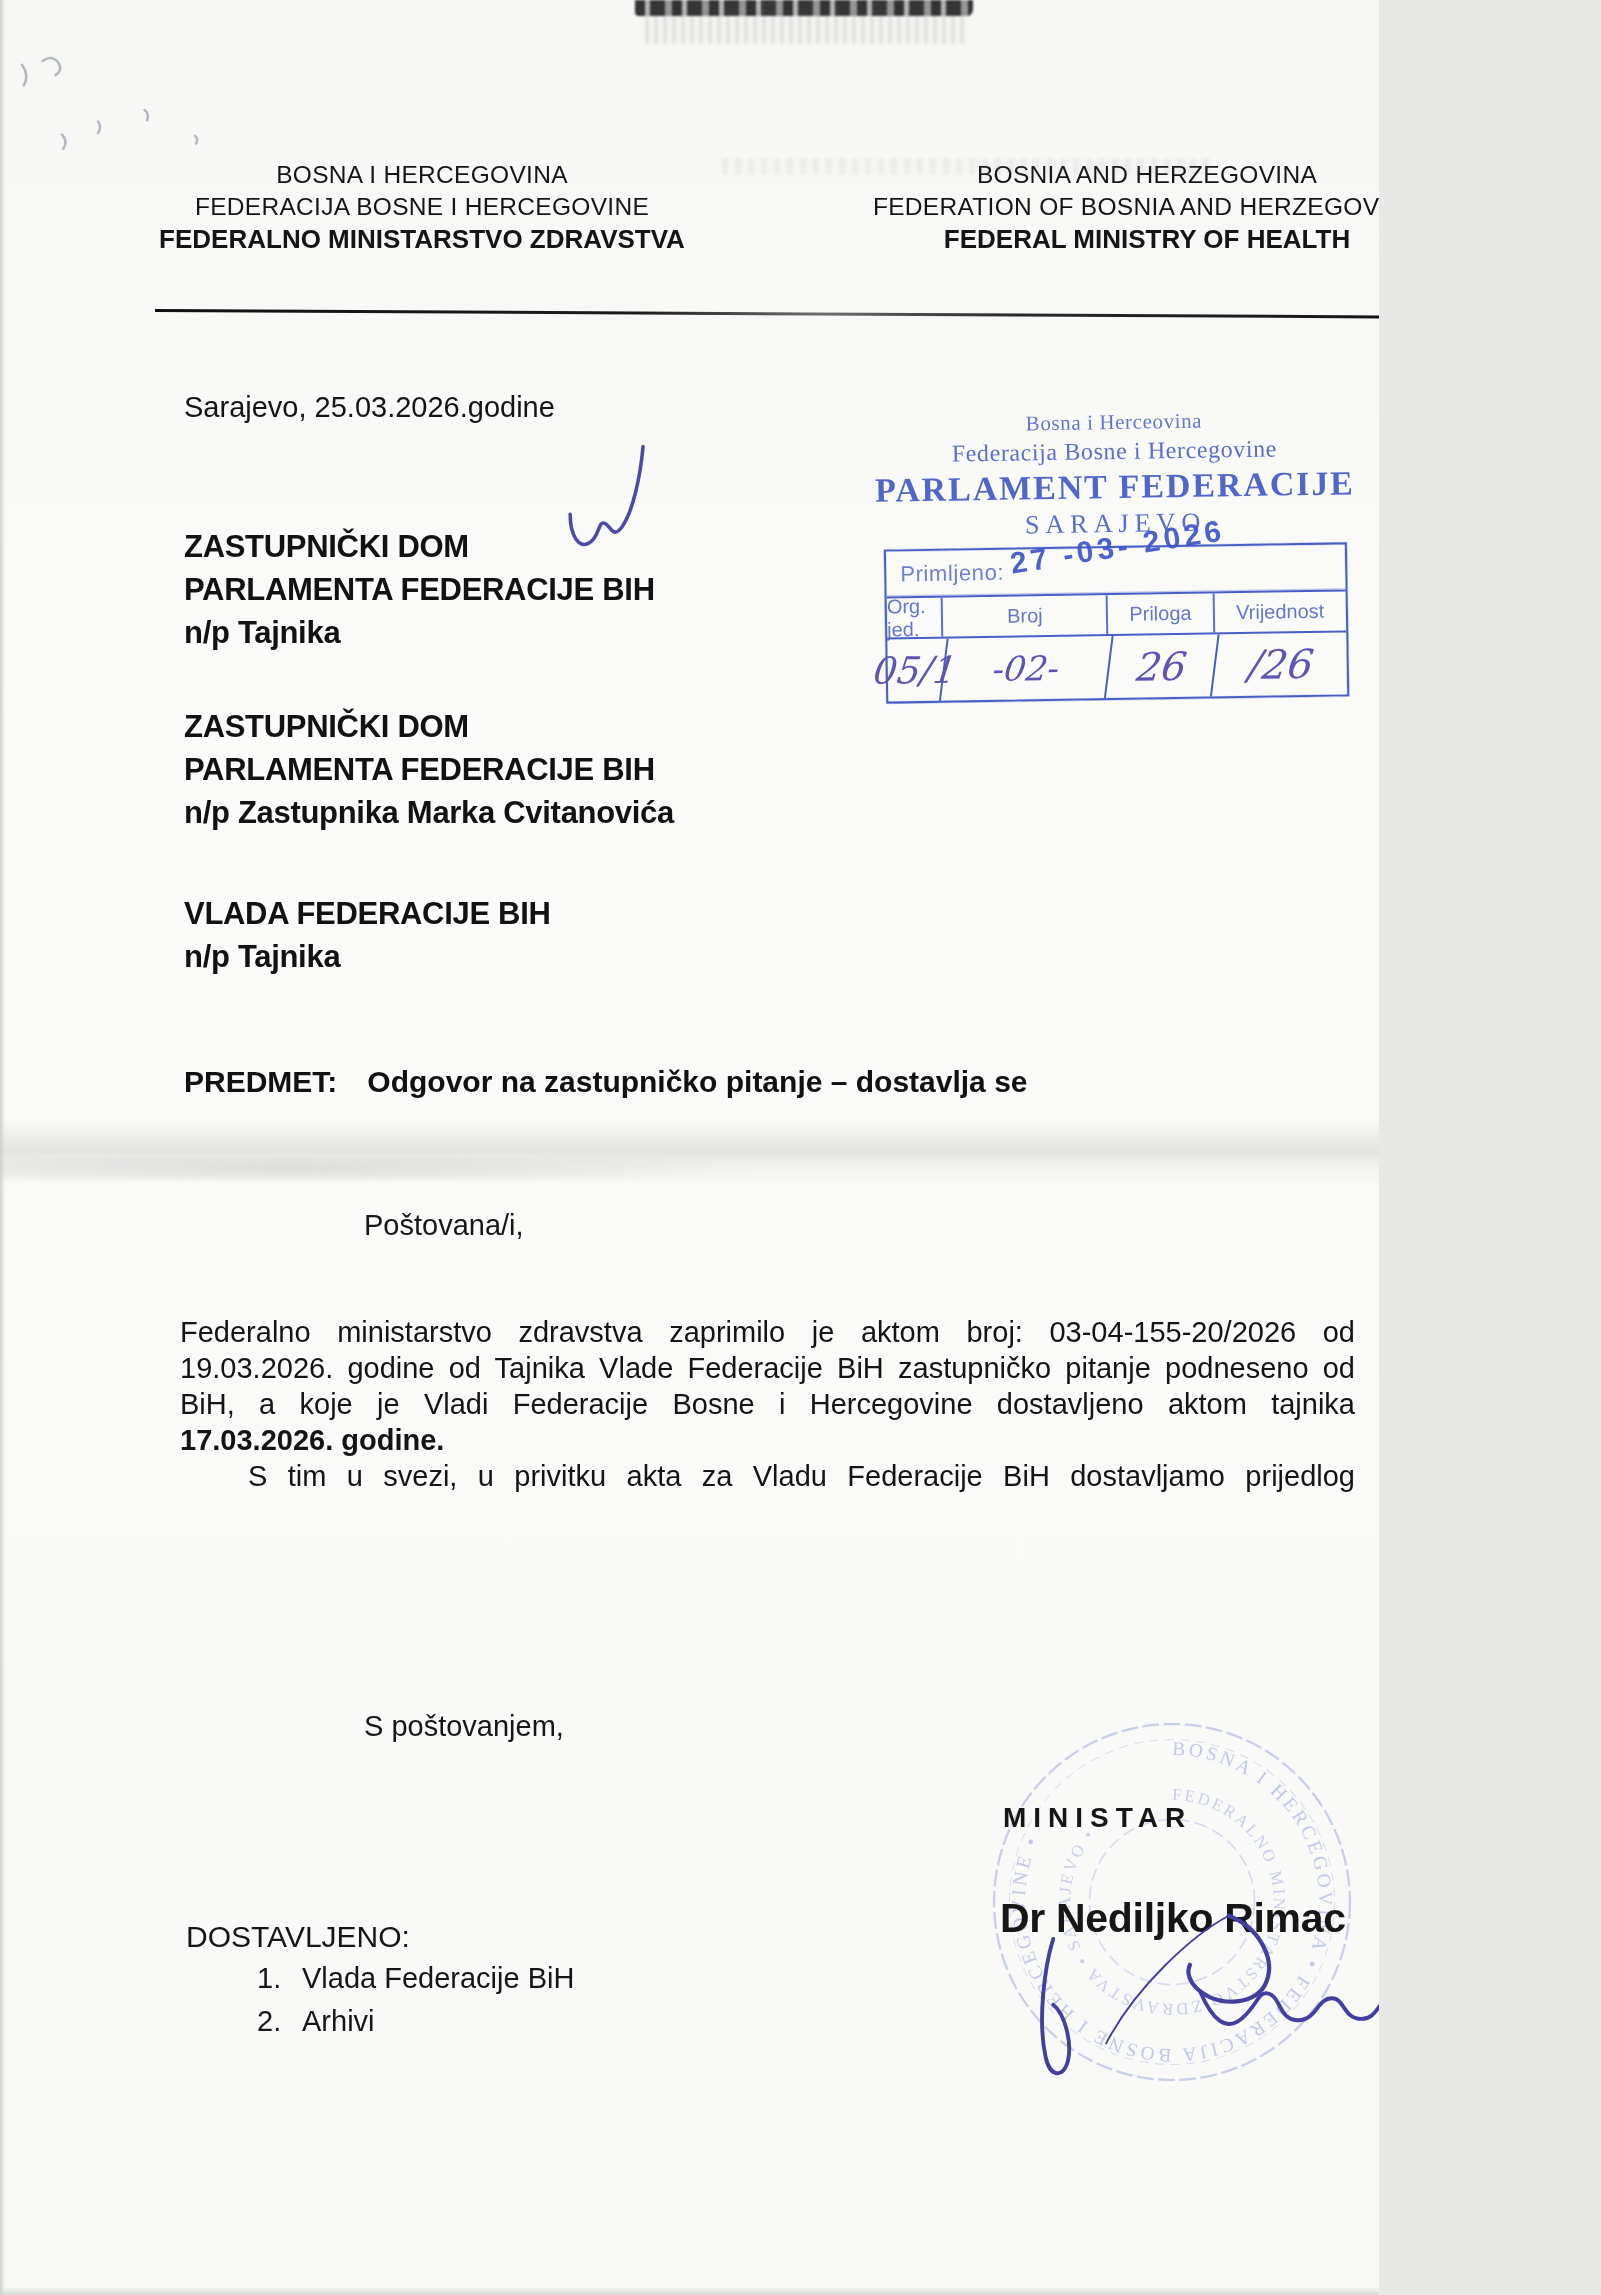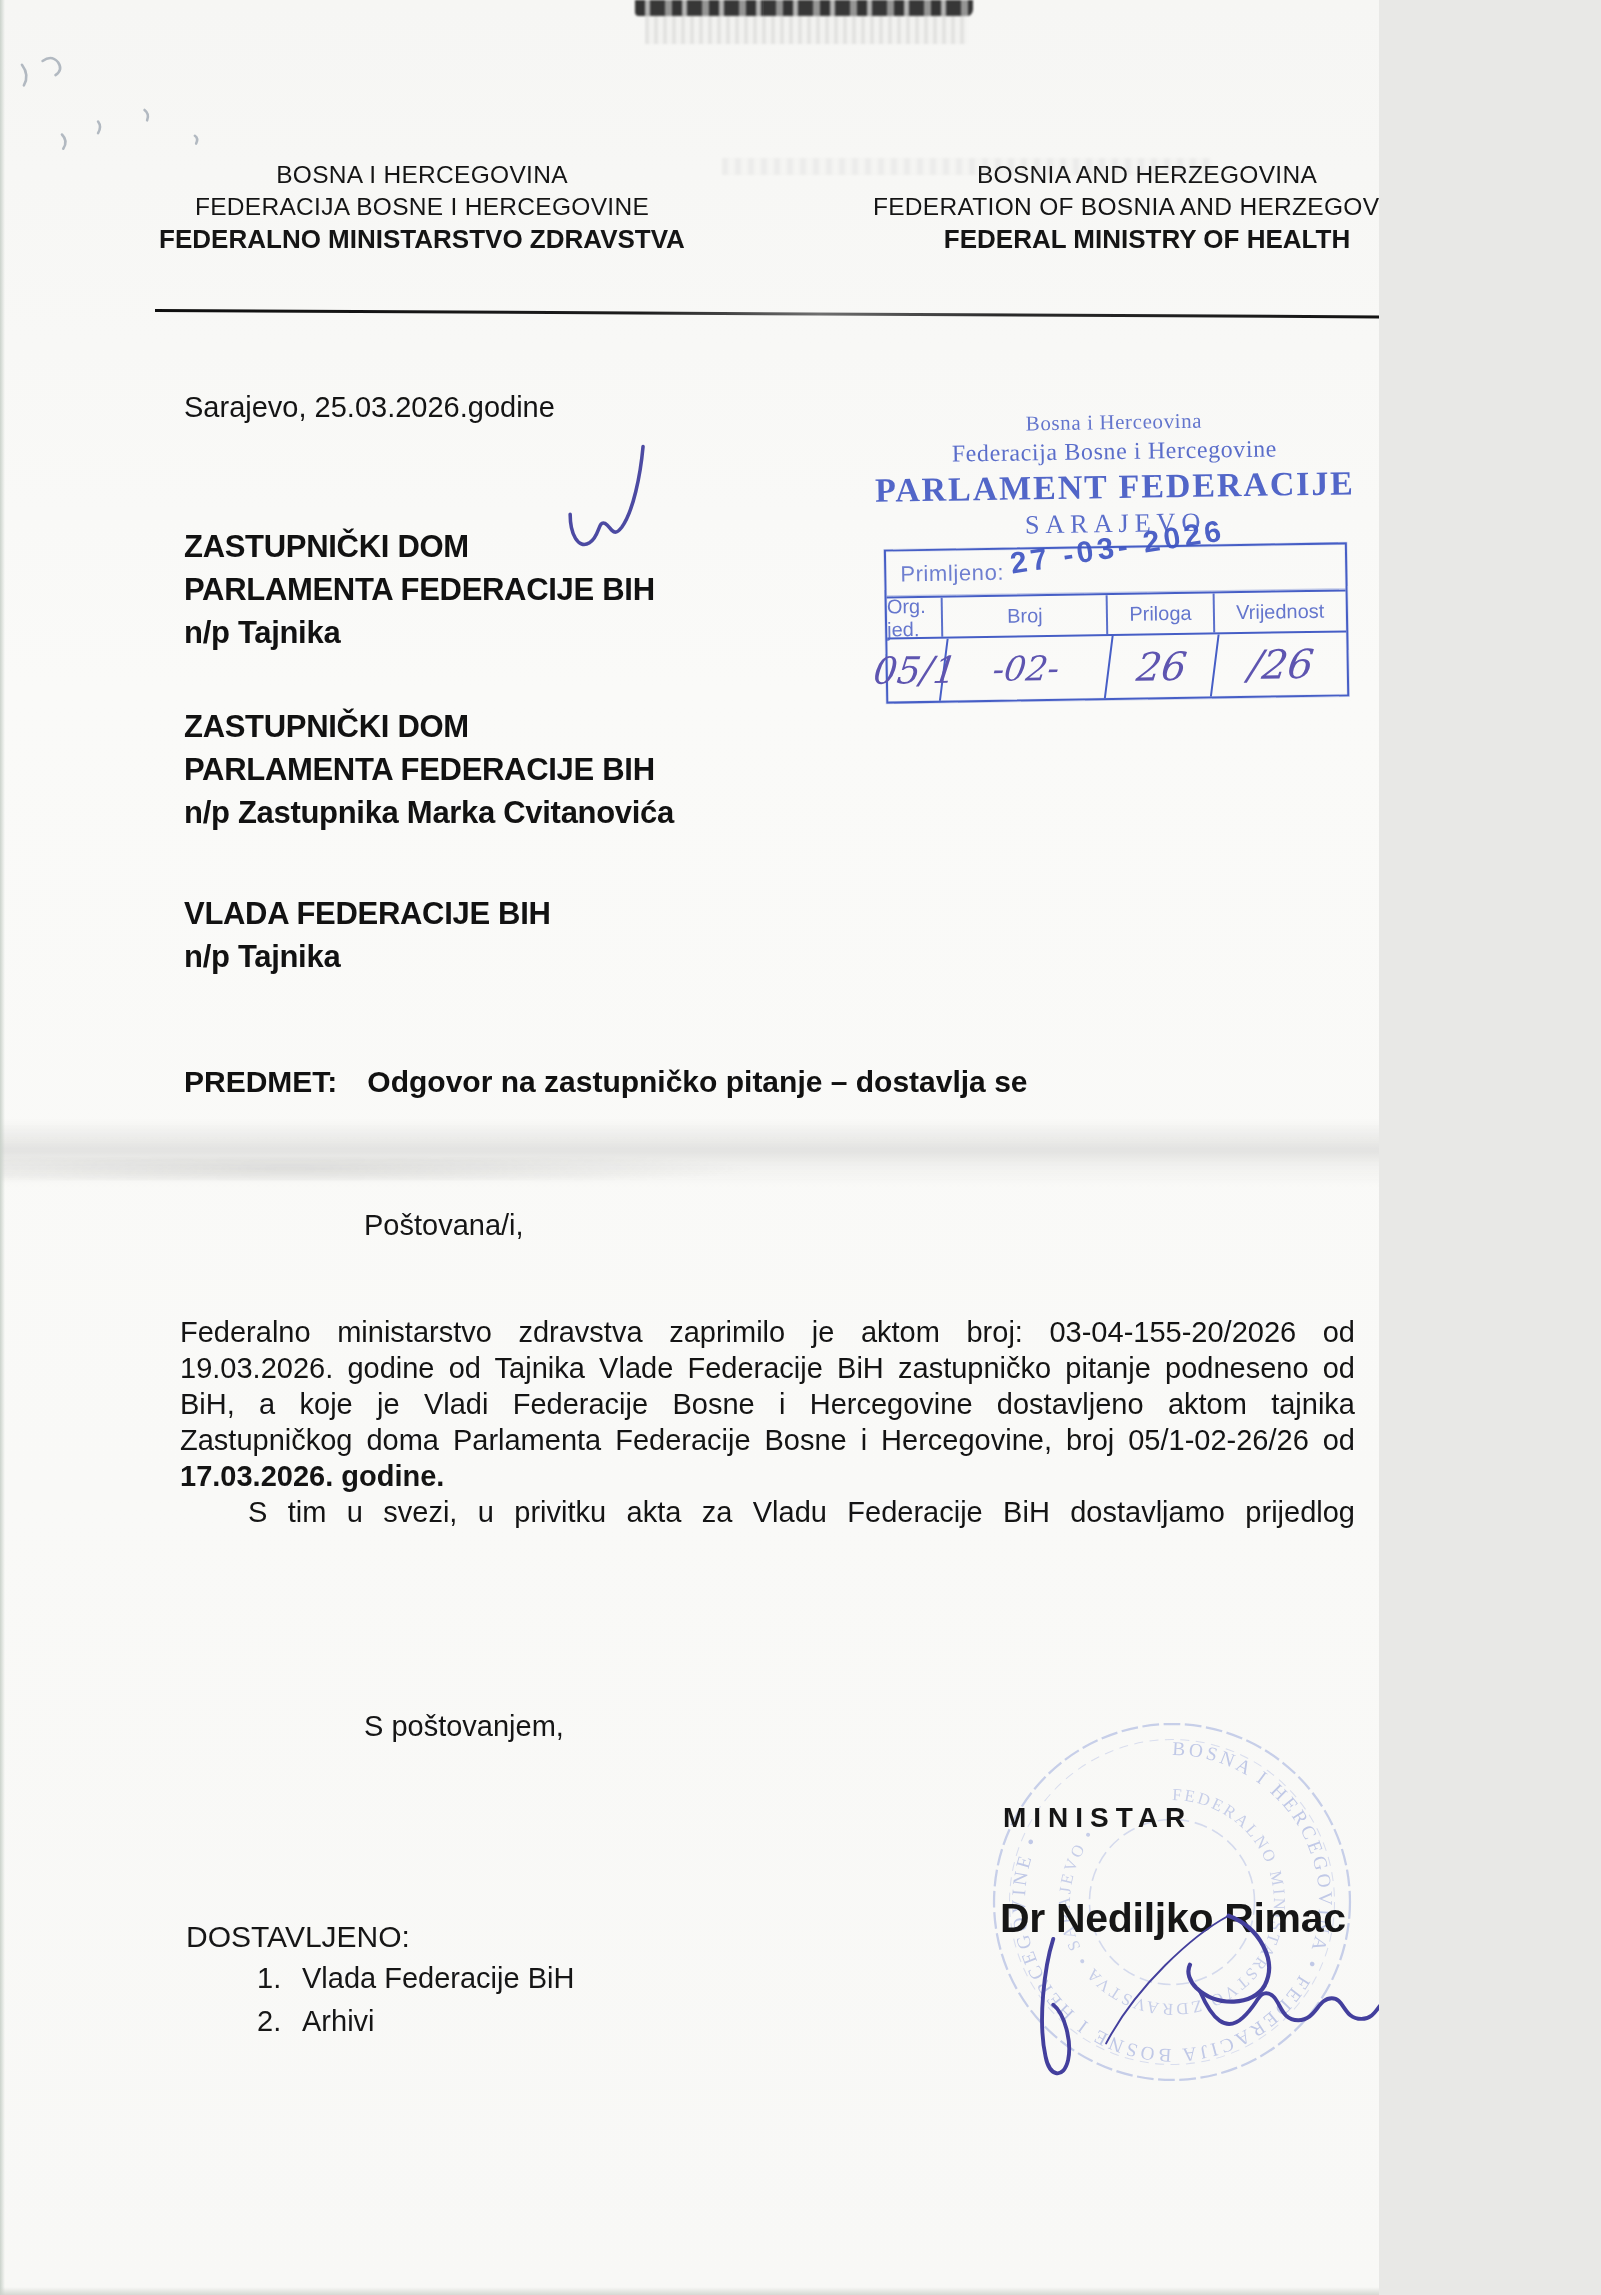--- a/index.html
+++ b/index.html
@@ -183,21 +183,20 @@
     <span>PREDMET:</span>
     <span>Odgovor na zastupničko pitanje – dostavlja se</span>
   </div>
 
   <div class="abs salut">Poštovana/i,</div>
 
   <div class="abs body-block">
     <div class="jl">Federalno ministarstvo zdravstva zaprimilo je aktom broj: 03-04-155-20/2026 od</div>
     <div class="jl">19.03.2026. godine od Tajnika Vlade Federacije BiH zastupničko pitanje podneseno od</div>
     <div class="jl">BiH, a koje je Vladi Federacije Bosne i Hercegovine dostavljeno aktom tajnika</div>
-    <div class="jl">Zastupničkog doma Parlamenta Federacije Bosne i Hercegovine, broj 05/1-02-26/26 od</div>
     <div class="ll">17.03.2026. godine.</div>
     <div class="jl indent">S tim u svezi, u privitku akta za Vladu Federacije BiH dostavljamo prijedlog</div>
   </div>
 
   <div class="abs closing">S poštovanjem,</div>
 
   <svg class="abs round-stamp" width="374" height="374" viewBox="0 0 580 580">
     <defs>
       <path id="outerArc" d="M 290,62 A 228,228 0 1 1 289.9,62"></path>
       <path id="innerArc" d="M 290,132 A 158,158 0 1 1 289.9,132"></path>

